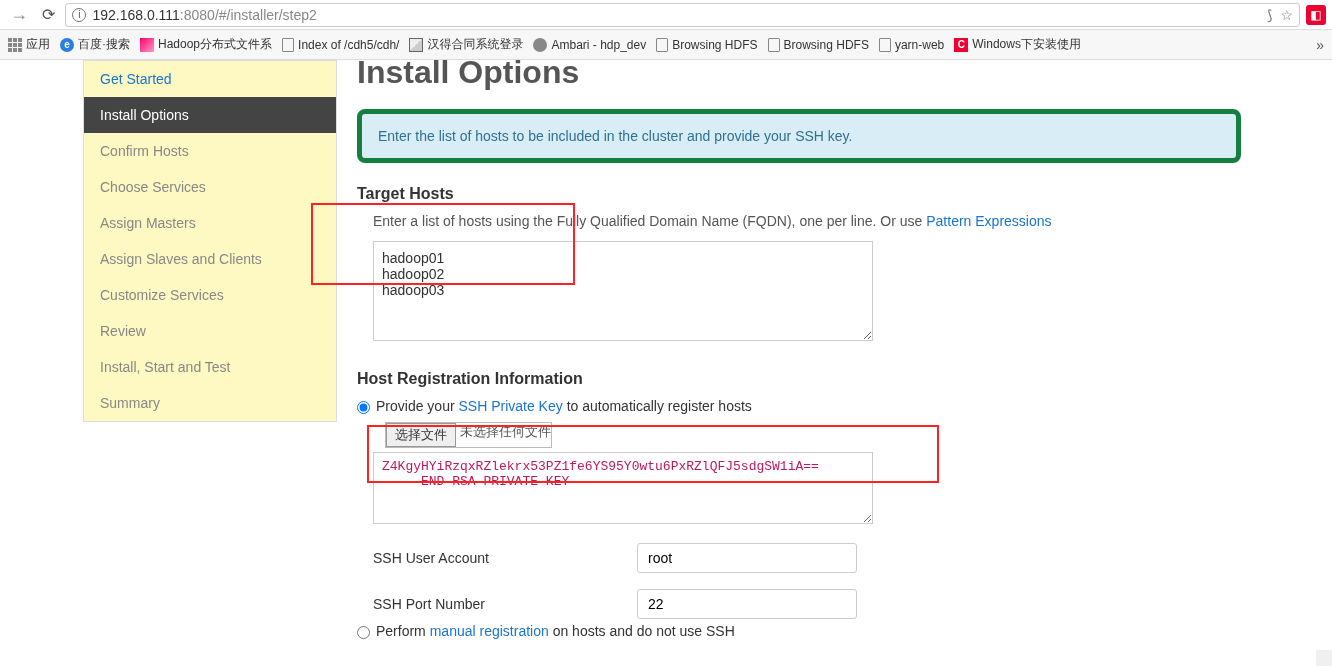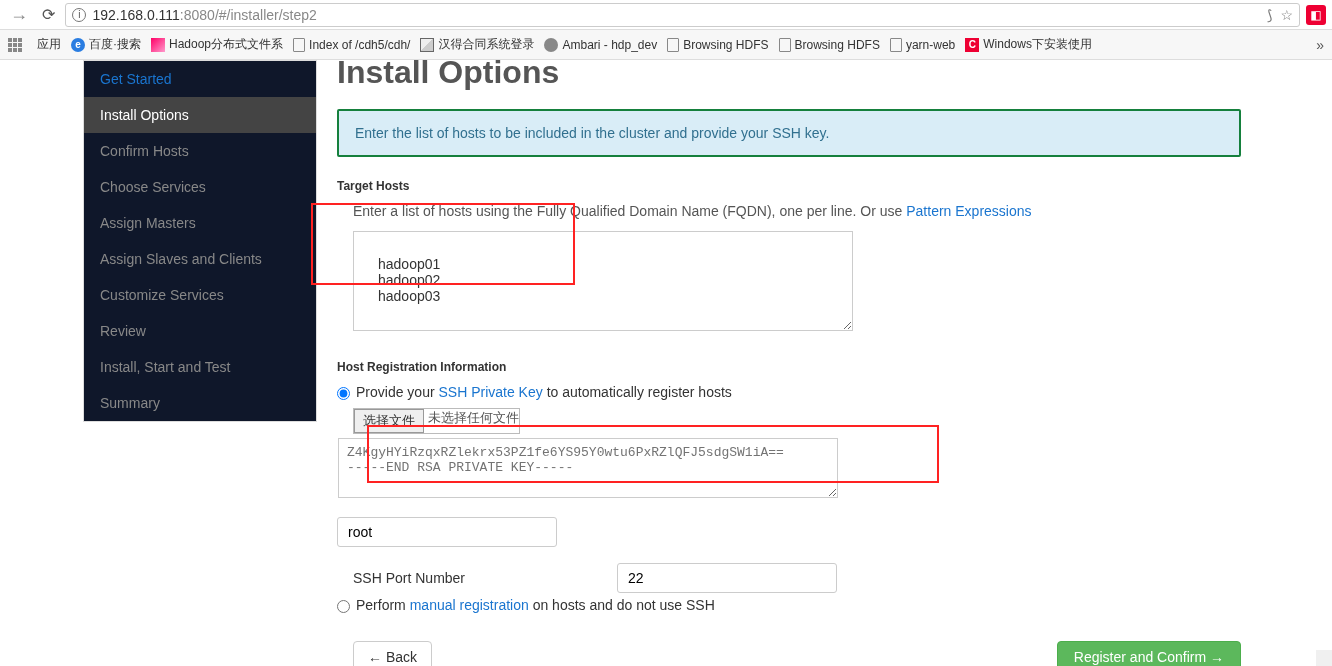--- a/index.html
+++ b/index.html
@@ -11,21 +11,21 @@
 .url-bar { flex: 1; display: flex; align-items: center; border: 1px solid #ccc; border-radius: 3px; height: 24px; padding: 0 6px; gap: 6px; background: #fff; }
 .info-icn { border: 1px solid #777; border-radius: 50%; width: 14px; height: 14px; display: flex; align-items: center; justify-content: center; font-size: 10px; color: #555; }
 .url-text { flex: 1; color: #333; font-size: 14px; }
 .url-text .host { color: #333; text-align: center; }
 .url-text .portpath { color: #888; }
 .url-icons { display: flex; gap: 8px; color: #777; font-size: 14px; }
 .ext-icn { width: 20px; height: 20px; background: #e03; color: #fff; display: flex; align-items: center; justify-content: center; border-radius: 3px; font-size: 12px; }
 
 .bookmarks-bar { display: flex; align-items: center; height: 30px; padding: 0 8px; gap: 10px; border-bottom: 1px solid #ddd; background: #f7f7f7; font-size: 12px; color: #333; }
 .bk-item { display: flex; align-items: center; gap: 4px; cursor: pointer; white-space: nowrap; }
-.bk-apps { display:flex; gap:15px; }
+.bk-apps { display:flex; gap:4px; }
 .bk-grid { display:inline-block; width:14px; height:14px; background:
   linear-gradient(#888,#888) 0 0/4px 4px no-repeat,
   linear-gradient(#888,#888) 5px 0/4px 4px no-repeat,
   linear-gradient(#888,#888) 10px 0/4px 4px no-repeat,
   linear-gradient(#888,#888) 0 5px/4px 4px no-repeat,
   linear-gradient(#888,#888) 5px 5px/4px 4px no-repeat,
   linear-gradient(#888,#888) 10px 5px/4px 4px no-repeat,
   linear-gradient(#888,#888) 0 10px/4px 4px no-repeat,
   linear-gradient(#888,#888) 5px 10px/4px 4px no-repeat,
   linear-gradient(#888,#888) 10px 10px/4px 4px no-repeat; }
@@ -33,45 +33,45 @@
 .bk-pink { width:14px; height:14px; background:linear-gradient(135deg,#f06,#f9c); }
 .bk-file { width:12px; height:14px; border:1px solid #888; border-radius:1px; position:relative; }
 .bk-img { width:14px; height:14px; border:1px solid #666; background:linear-gradient(135deg,#eee 50%,#ccc 50%); }
 .bk-red { width:14px; height:14px; background:#e03; color:#fff; font-size:10px; display:flex; align-items:center; justify-content:center; font-weight:bold; }
 .bk-ambari { width:14px; height:14px; background:#888; border-radius:50%; }
 .bk-more { margin-left:auto; color:#555; font-size:14px; }
 
 .viewport { position: relative; height: 606px; overflow: hidden; }
 .page-wrap { width: 1270px; margin: 0 auto; display: flex; gap: 20px; padding-top: 0; }
 
-.sidebar { width: 234px; margin-left: 52px; border: 1px solid #ddd; background: #0f172a; align-self: flex-start; margin-top: 0; }
+.sidebar { width: 254px; margin-left: 52px; border: 1px solid #ddd; background: #fef9c3; align-self: flex-start; margin-top: 0; }
 .sidebar-item { padding: 10px 16px; font-size: 14px; color: #888; cursor: default; }
 .sidebar-item.link { color: #1a75cf; cursor: pointer; }
 .sidebar-item.active { background: #444; color: #fff; }
 
 .main { flex: 1; padding-right: 60px; }
 .page-title { font-size: 32px; font-weight: 600; color: #555; margin-top: -6px; margin-bottom: 18px; }
-.info-banner { background: #d9edf7; border: 2px solid #15803d; color: #31708f; padding: 14px 16px; border-radius: 2px; font-size: 14px; margin-bottom: 22px; }
-.section-h { font-weight: bold; font-size: 12px; margin-bottom: 10px; color: #333; }
+.info-banner { background: #d9edf7; border: 5px solid #15803d; color: #31708f; padding: 14px 16px; border-radius: 8px; font-size: 14px; margin-bottom: 22px; }
+.section-h { font-weight: bold; font-size: 16px; margin-bottom: 10px; color: #333; }
 .desc { font-size: 14px; color: #555; margin-bottom: 12px; padding-left: 16px; }
 .desc a { color: #1a75cf; text-decoration: none; }
 
-.textarea-hosts { width: 500px; height: 100px; padding: 24px; font-family: Arial, sans-serif; font-size: 14px; color: #333; border: 1px solid #ccc; resize: both; margin-left: 16px; margin-bottom: 26px; }
+.textarea-hosts { width: 500px; height: 100px; padding: 8px; font-family: Arial, sans-serif; font-size: 14px; color: #333; border: 1px solid #ccc; resize: both; margin-left: 16px; margin-bottom: 26px; }
 .hl-red1 { position:absolute; border:2px solid #f22; left:311px; top:143px; width:264px; height:82px; pointer-events:none; }
 
 .radio-row { display: flex; align-items: flex-end; gap: 6px; font-size: 14px; color: #333; margin-bottom: 8px; padding-left: 0; }
 .radio-row input { margin: 0; }
 .radio-row a { color: #1a75cf; text-decoration: none; }
 
-.file-row { margin-left: 16px; margin-bottom: 4px; }
+.file-row { margin-left: 28px; margin-bottom: 4px; }
 .file-btn { border: 1px solid #999; background: #efefef; padding: 2px 8px; font-size: 13px; display:inline-block; }
 .file-label { font-size: 13px; color: #555; padding-left: 4px; }
 .inline-file { display:inline-flex; border:1px solid #bbb; }
 
-.textarea-key { width: 500px; height: 60px; padding: 6px 8px; font-family: "Courier New", monospace; font-size: 13px; color: #737373; border: 1px solid #ccc; resize: both; margin-left: 1px; overflow-y: scroll; white-space: pre; }
+.textarea-key { width: 500px; height: 72px; padding: 6px 8px; font-family: "Courier New", monospace; font-size: 13px; color: #be185d; border: 1px solid #ccc; resize: both; margin-left: 16px; overflow-y: scroll; white-space: pre; }
 .hl-red2 { position:absolute; border:2px solid #f22; left:367px; top:365px; width:572px; height:58px; pointer-events:none; }
 
 .form-row { display: flex; align-items: center; margin-top: 16px; }
 .form-row .lbl { width: 280px; font-size: 14px; color: #333; padding-left: 16px; }
 .form-row input[type=text] { width: 220px; padding: 6px 10px; border: 1px solid #ccc; border-radius: 3px; font-size: 14px; }
 
 .footer-btns { display: flex; justify-content: space-between; margin-top: 28px; padding-left: 16px; }
 .btn-back { background: #fff; border: 1px solid #ccc; padding: 7px 14px; border-radius: 4px; font-size: 14px; color: #333; cursor: pointer; }
 .btn-next { background: #5cb85c; border: 1px solid #4cae4c; color: #fff; padding: 7px 16px; border-radius: 4px; font-size: 14px; cursor: pointer; }
 
@@ -181,20 +181,21 @@
       <span class="inline-file">
         <span class="file-btn">选择文件</span>
         <span class="file-label">未选择任何文件</span>
       </span>
     </div>
 
     <textarea class="textarea-key" id="key-ta" style="">Z4KgyHYiRzqxRZlekrx53PZ1fe6YS95Y0wtu6PxRZlQFJ5sdgSW1iA==
 -----END RSA PRIVATE KEY-----</textarea>
 
     <div class="form-row">
+      <span class="lbl">SSH User Account</span>
       <input type="text" value="root" style="">
     </div>
     <div class="form-row">
       <span class="lbl">SSH Port Number</span>
       <input type="text" value="22" style="">
     </div>
 
     <label class="radio-row" style="margin-top:4px;">
       <input type="radio" name="reg" style="">
       <span>

